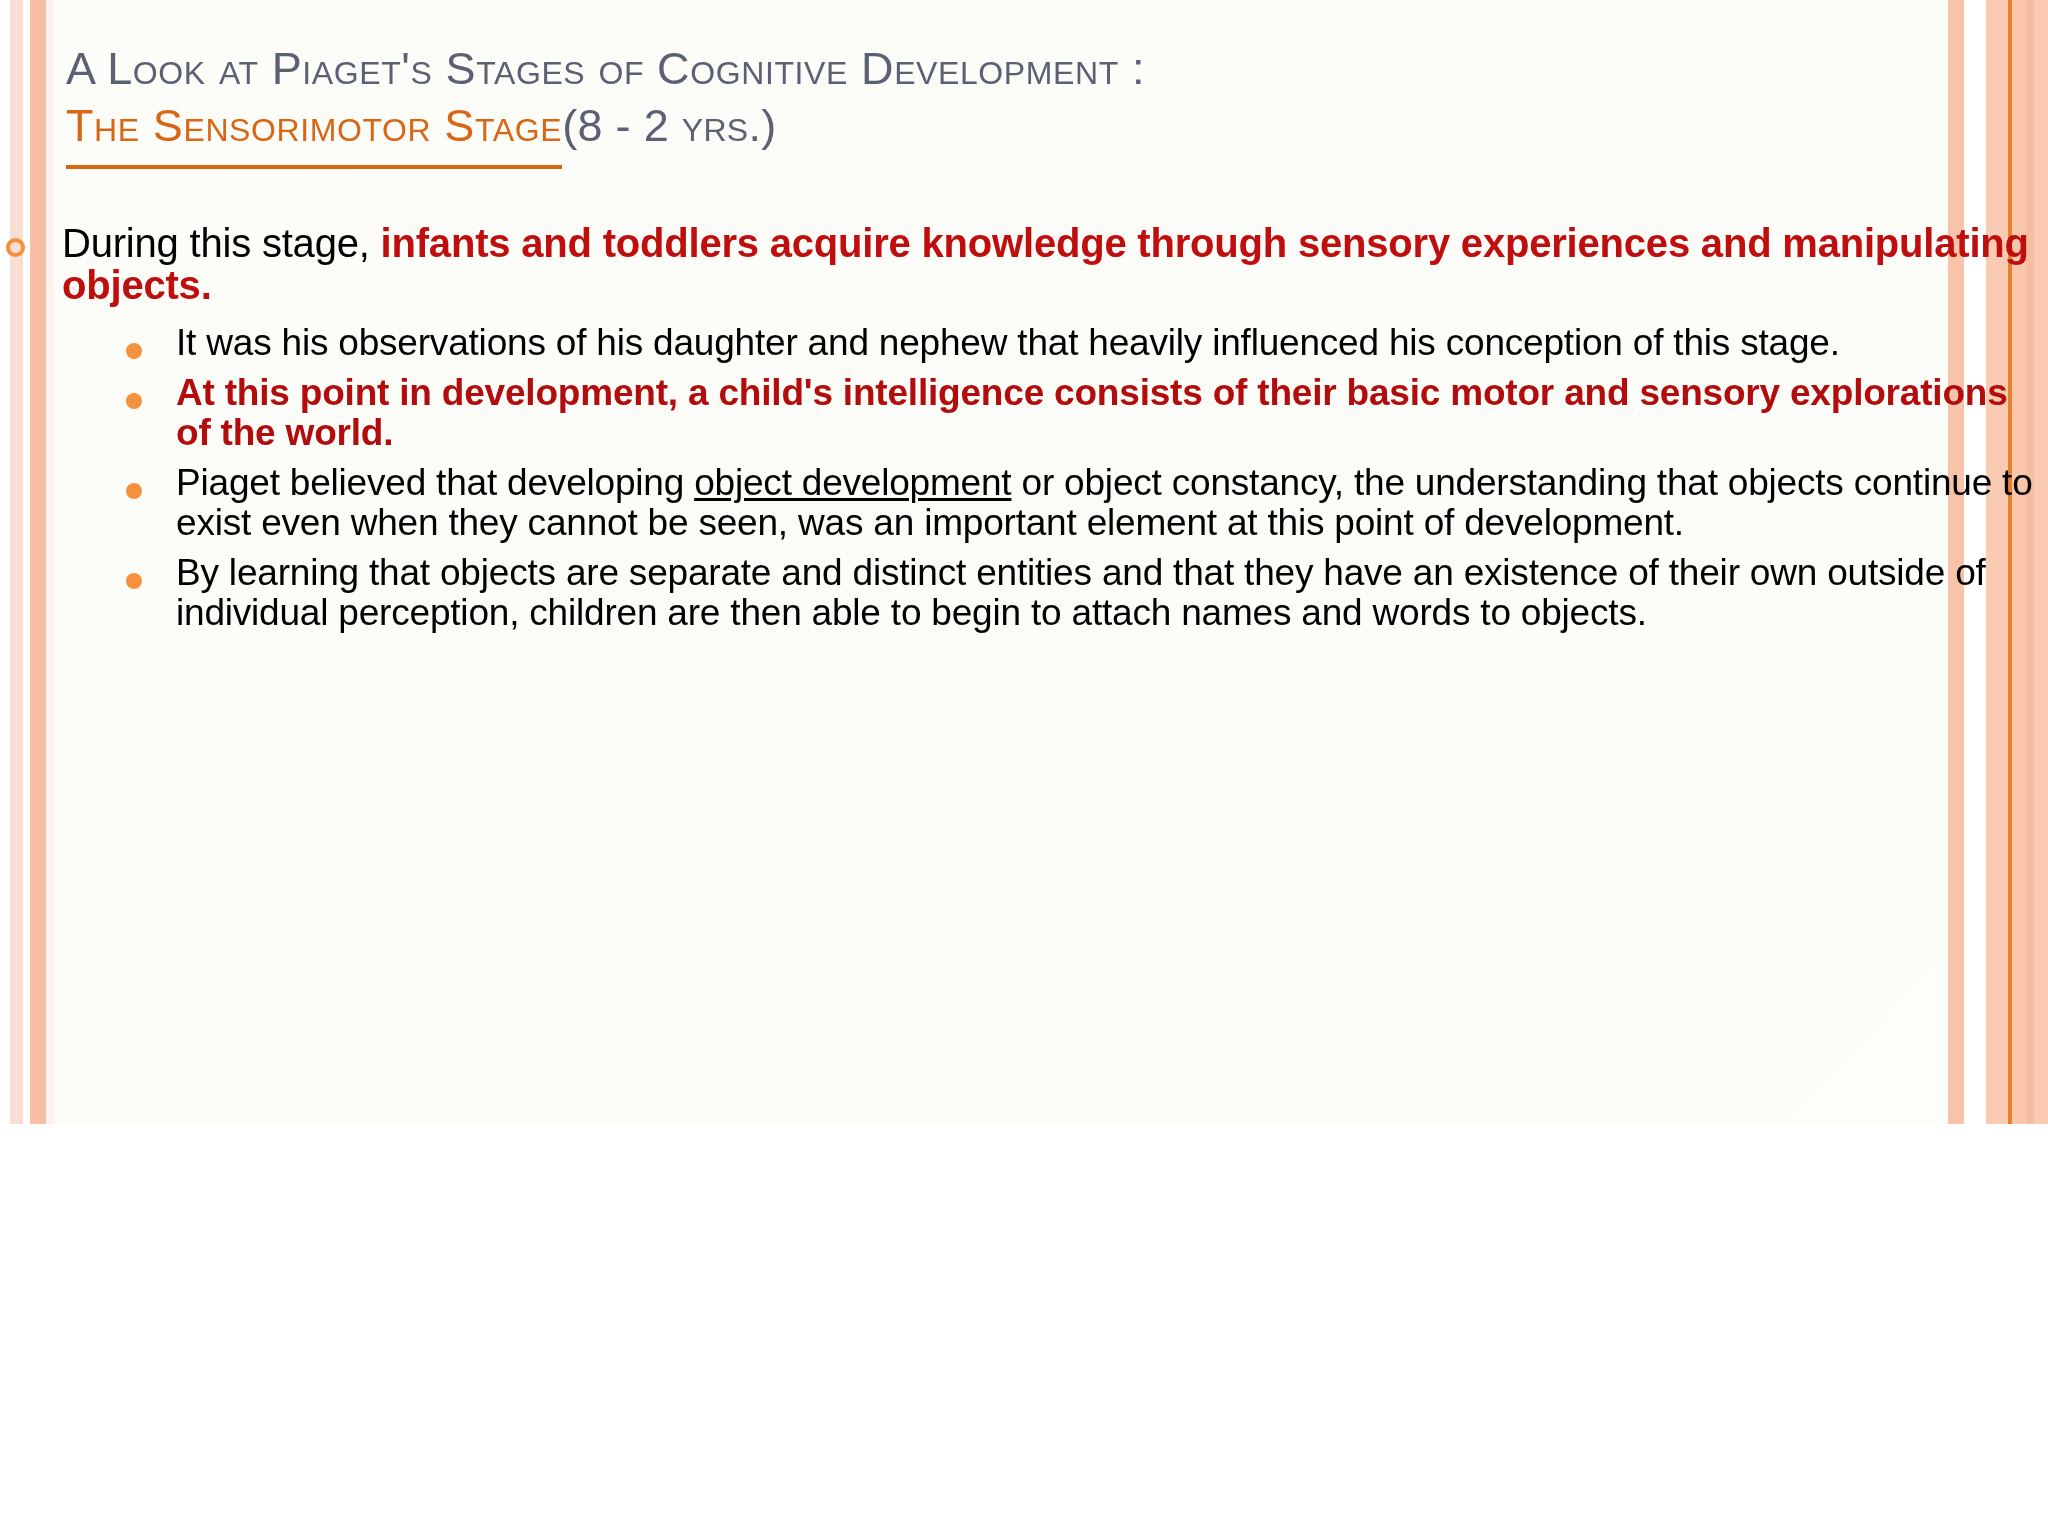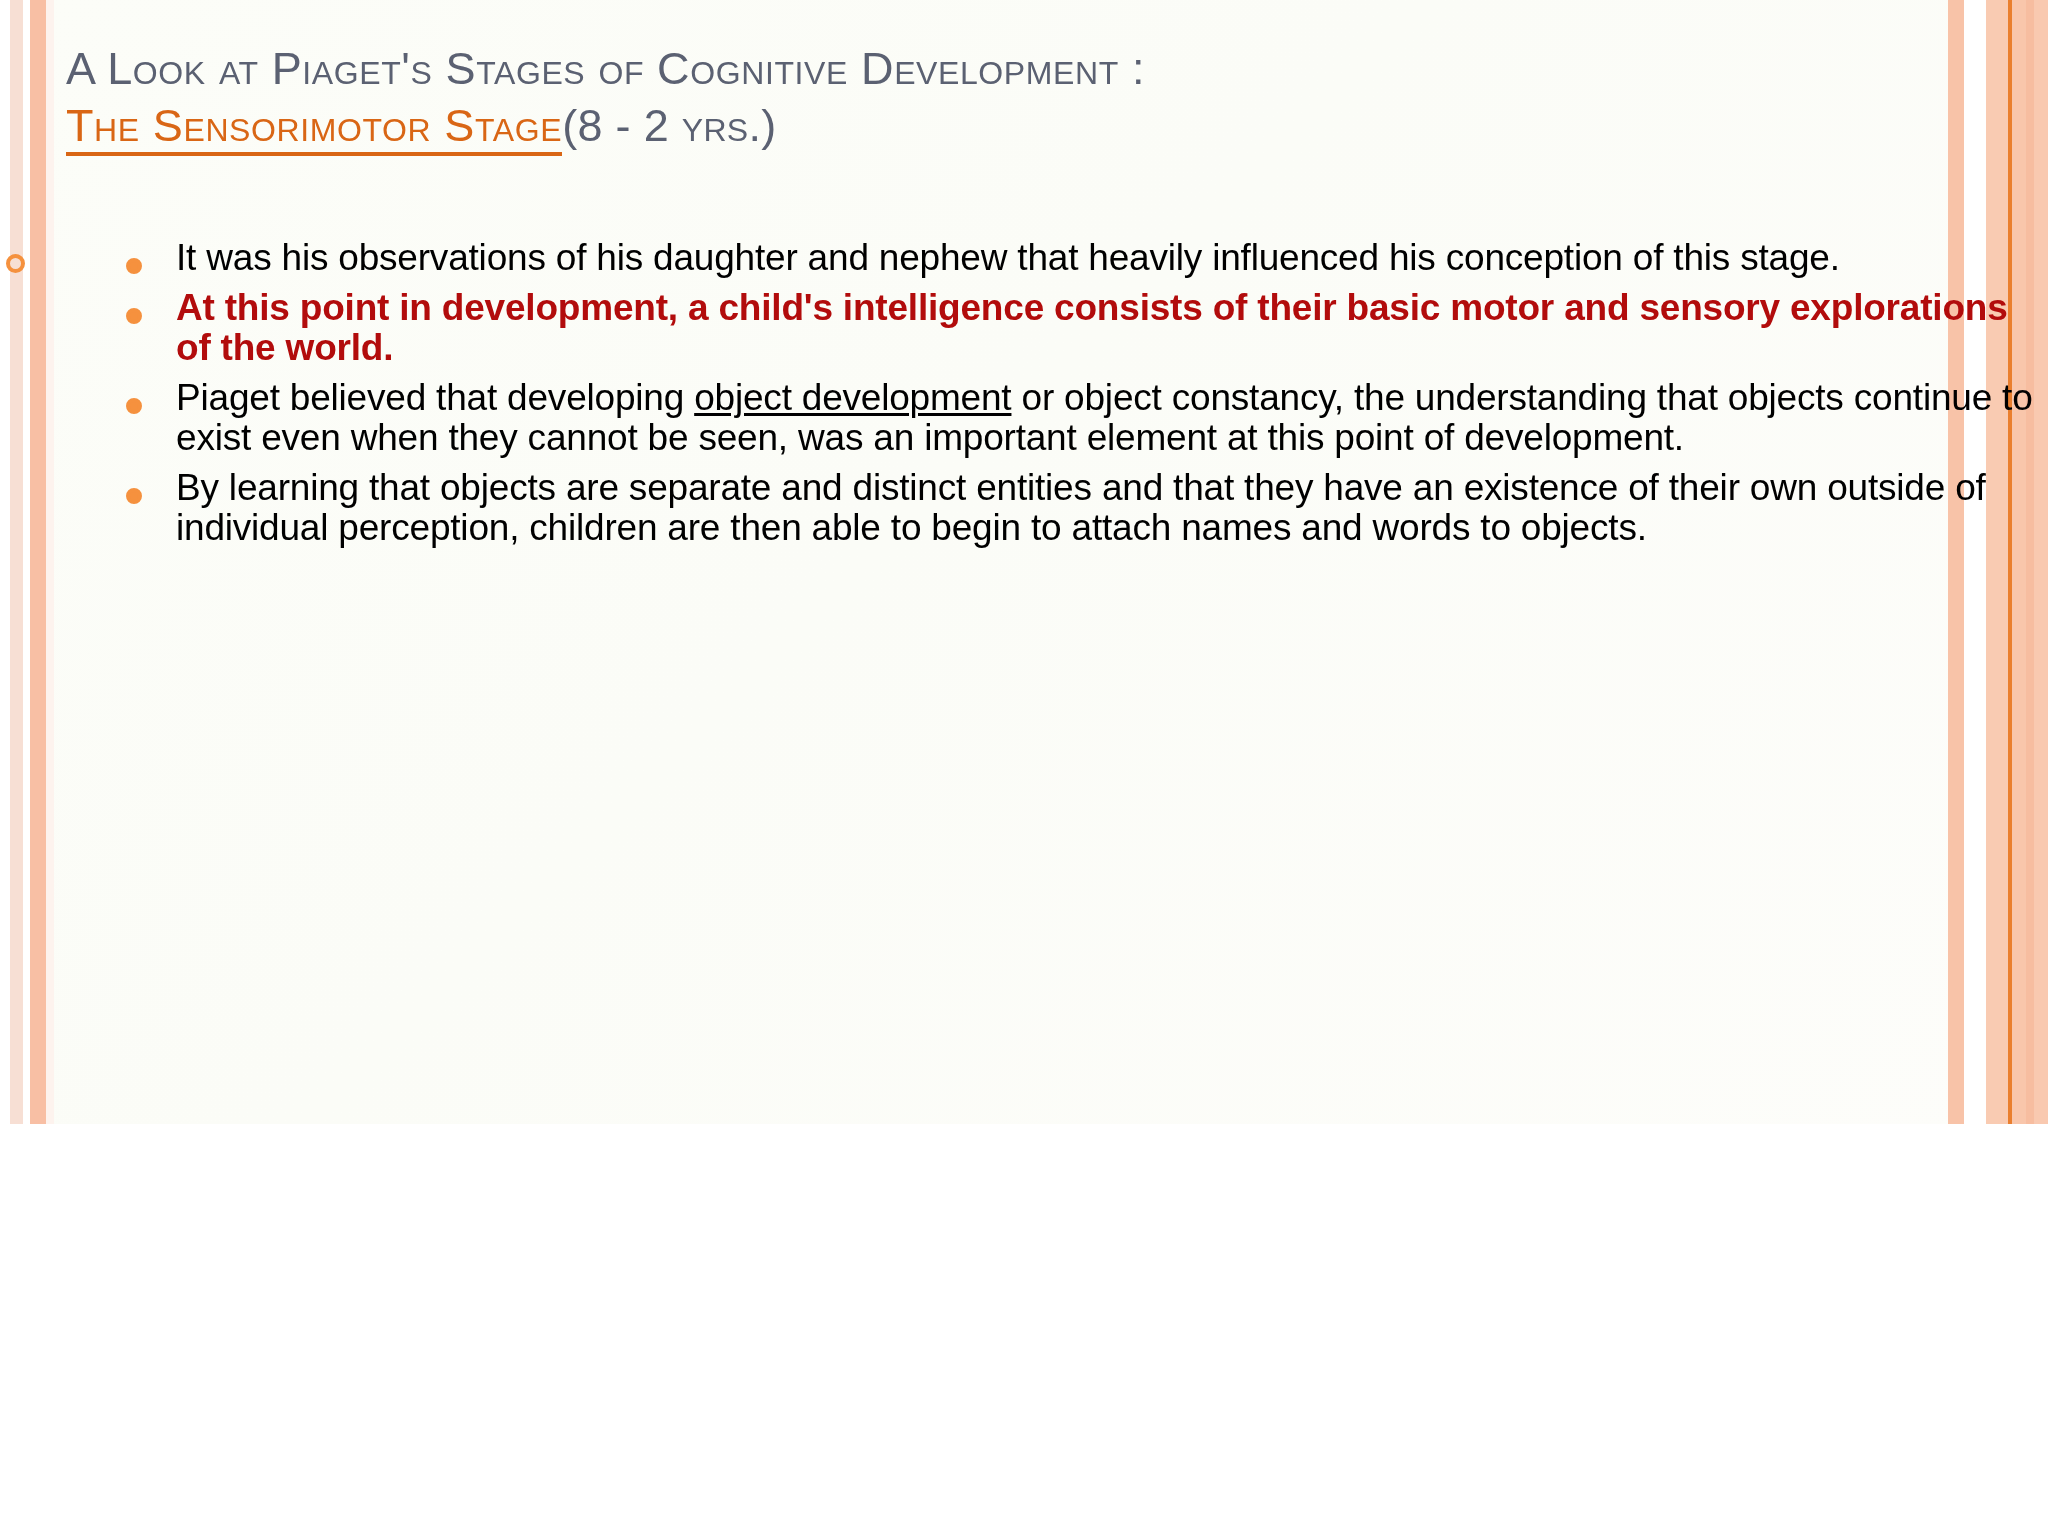--- a/index.html
+++ b/index.html
@@ -68,21 +68,21 @@
     line-height: 1.18;
     margin-top: 4px;
     white-space: nowrap;
   }
 
   .title-sub-orange {
     font-variant: small-caps;
     letter-spacing: 0.6px;
     color: #d96615;
     border-bottom: 4px solid #d96615;
-    padding-bottom: 1px;
+    padding-bottom: 14px;
   }
 
   .title-sub-paren {
     font-variant: small-caps;
     color: #5b6172;
     letter-spacing: 0.3px;
   }
 
   
   .body-list {
@@ -193,20 +193,21 @@
     <div class="title-line1">A Look at Piaget's Stages of Cognitive Development :</div>
     <div class="title-line2">
       <span class="title-sub-orange">The Sensorimotor Stage</span><span class="title-sub-paren">(8 - 2 yrs.)</span>
     </div>
   </div>
 
   <div class="body-list">
 
     <div class="lvl1">
       <span class="marker"></span>
+      <div class="text"><span>During this stage, </span><span class="em-red">infants and toddlers acquire knowledge through sensory experiences and manipulating objects.</span></div>
 
       <div class="sub-list">
 
         <div class="lvl2">
           <span class="marker"></span>
           <div class="text"><span>It was his observations of his daughter and nephew that heavily influenced his conception of this stage.</span></div>
         </div>
 
         <div class="lvl2">
           <span class="marker"></span>

